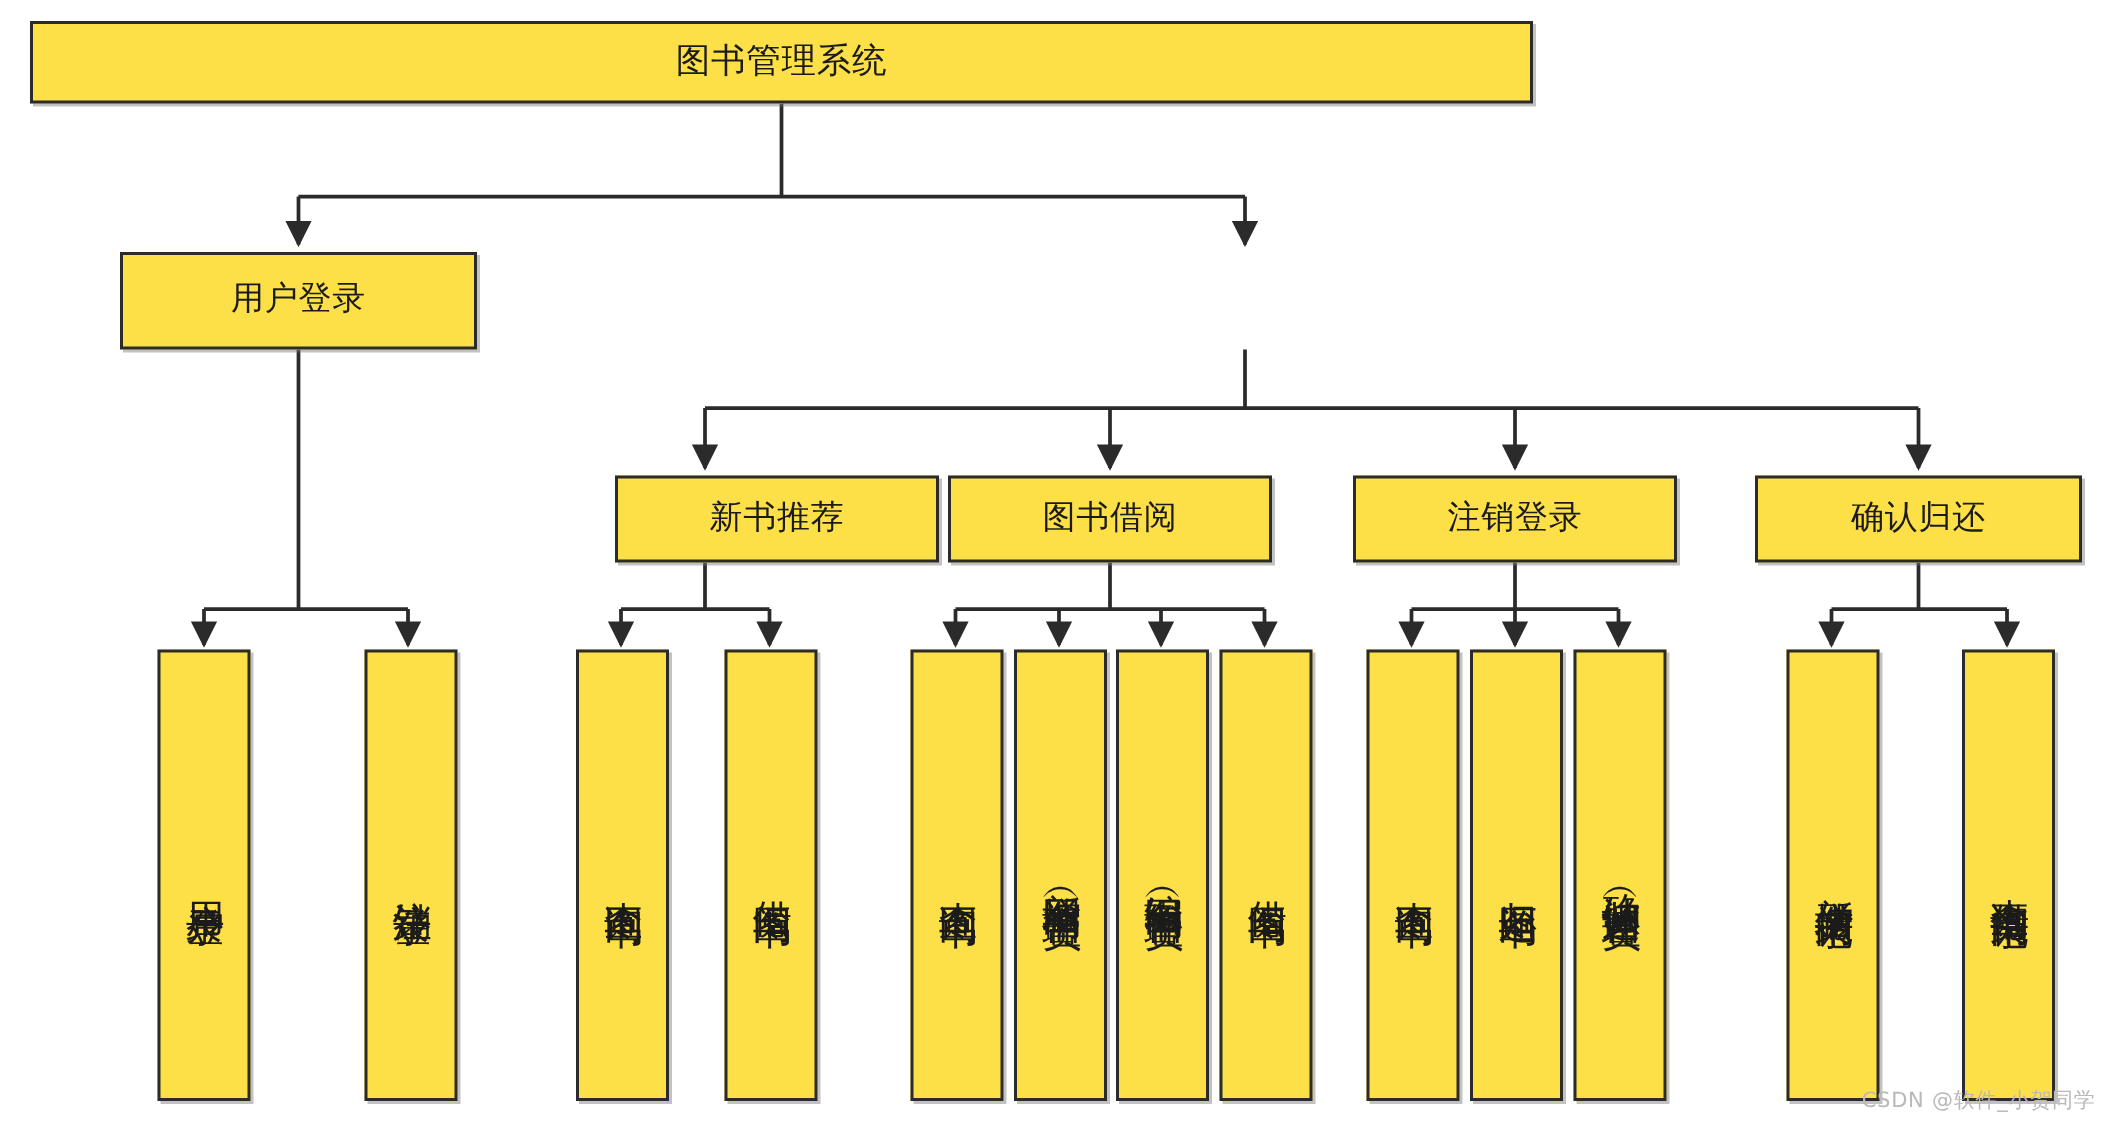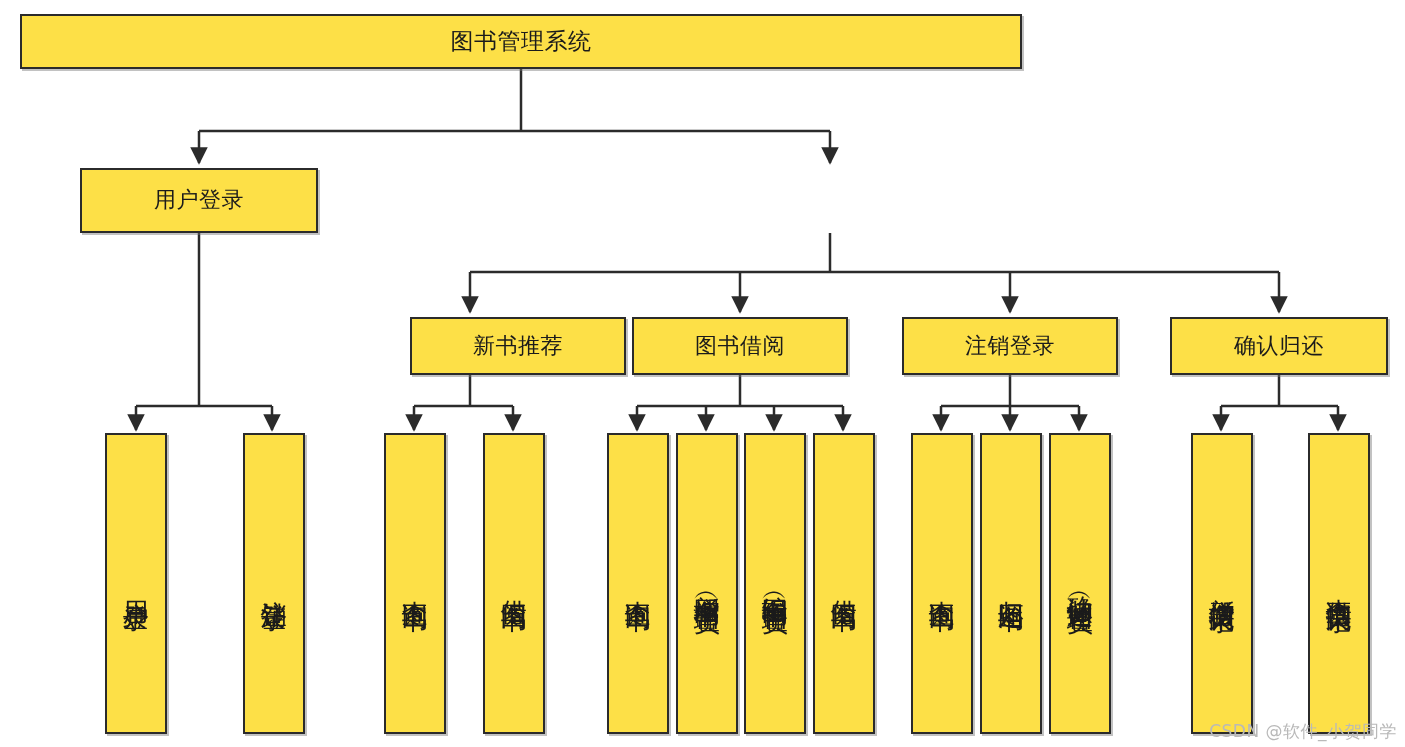--- a/index.html
+++ b/index.html
@@ -60,21 +60,21 @@
     text-orientation: upright;
     font-size: 26px;
     line-height: 1.18;
     letter-spacing: 2px;
     max-height: 100%;
   }
   #watermark {
     position: absolute;
     right: 8px;
     bottom: 4px;
-    font-size: 17px;
+    font-size: 14px;
     color: #b9b9b9;
     letter-spacing: 0.5px;
     z-index: 5;
     user-select: none;
   }
 </style>
 </head>
 <body>
 
 <div id="diagram-root">

